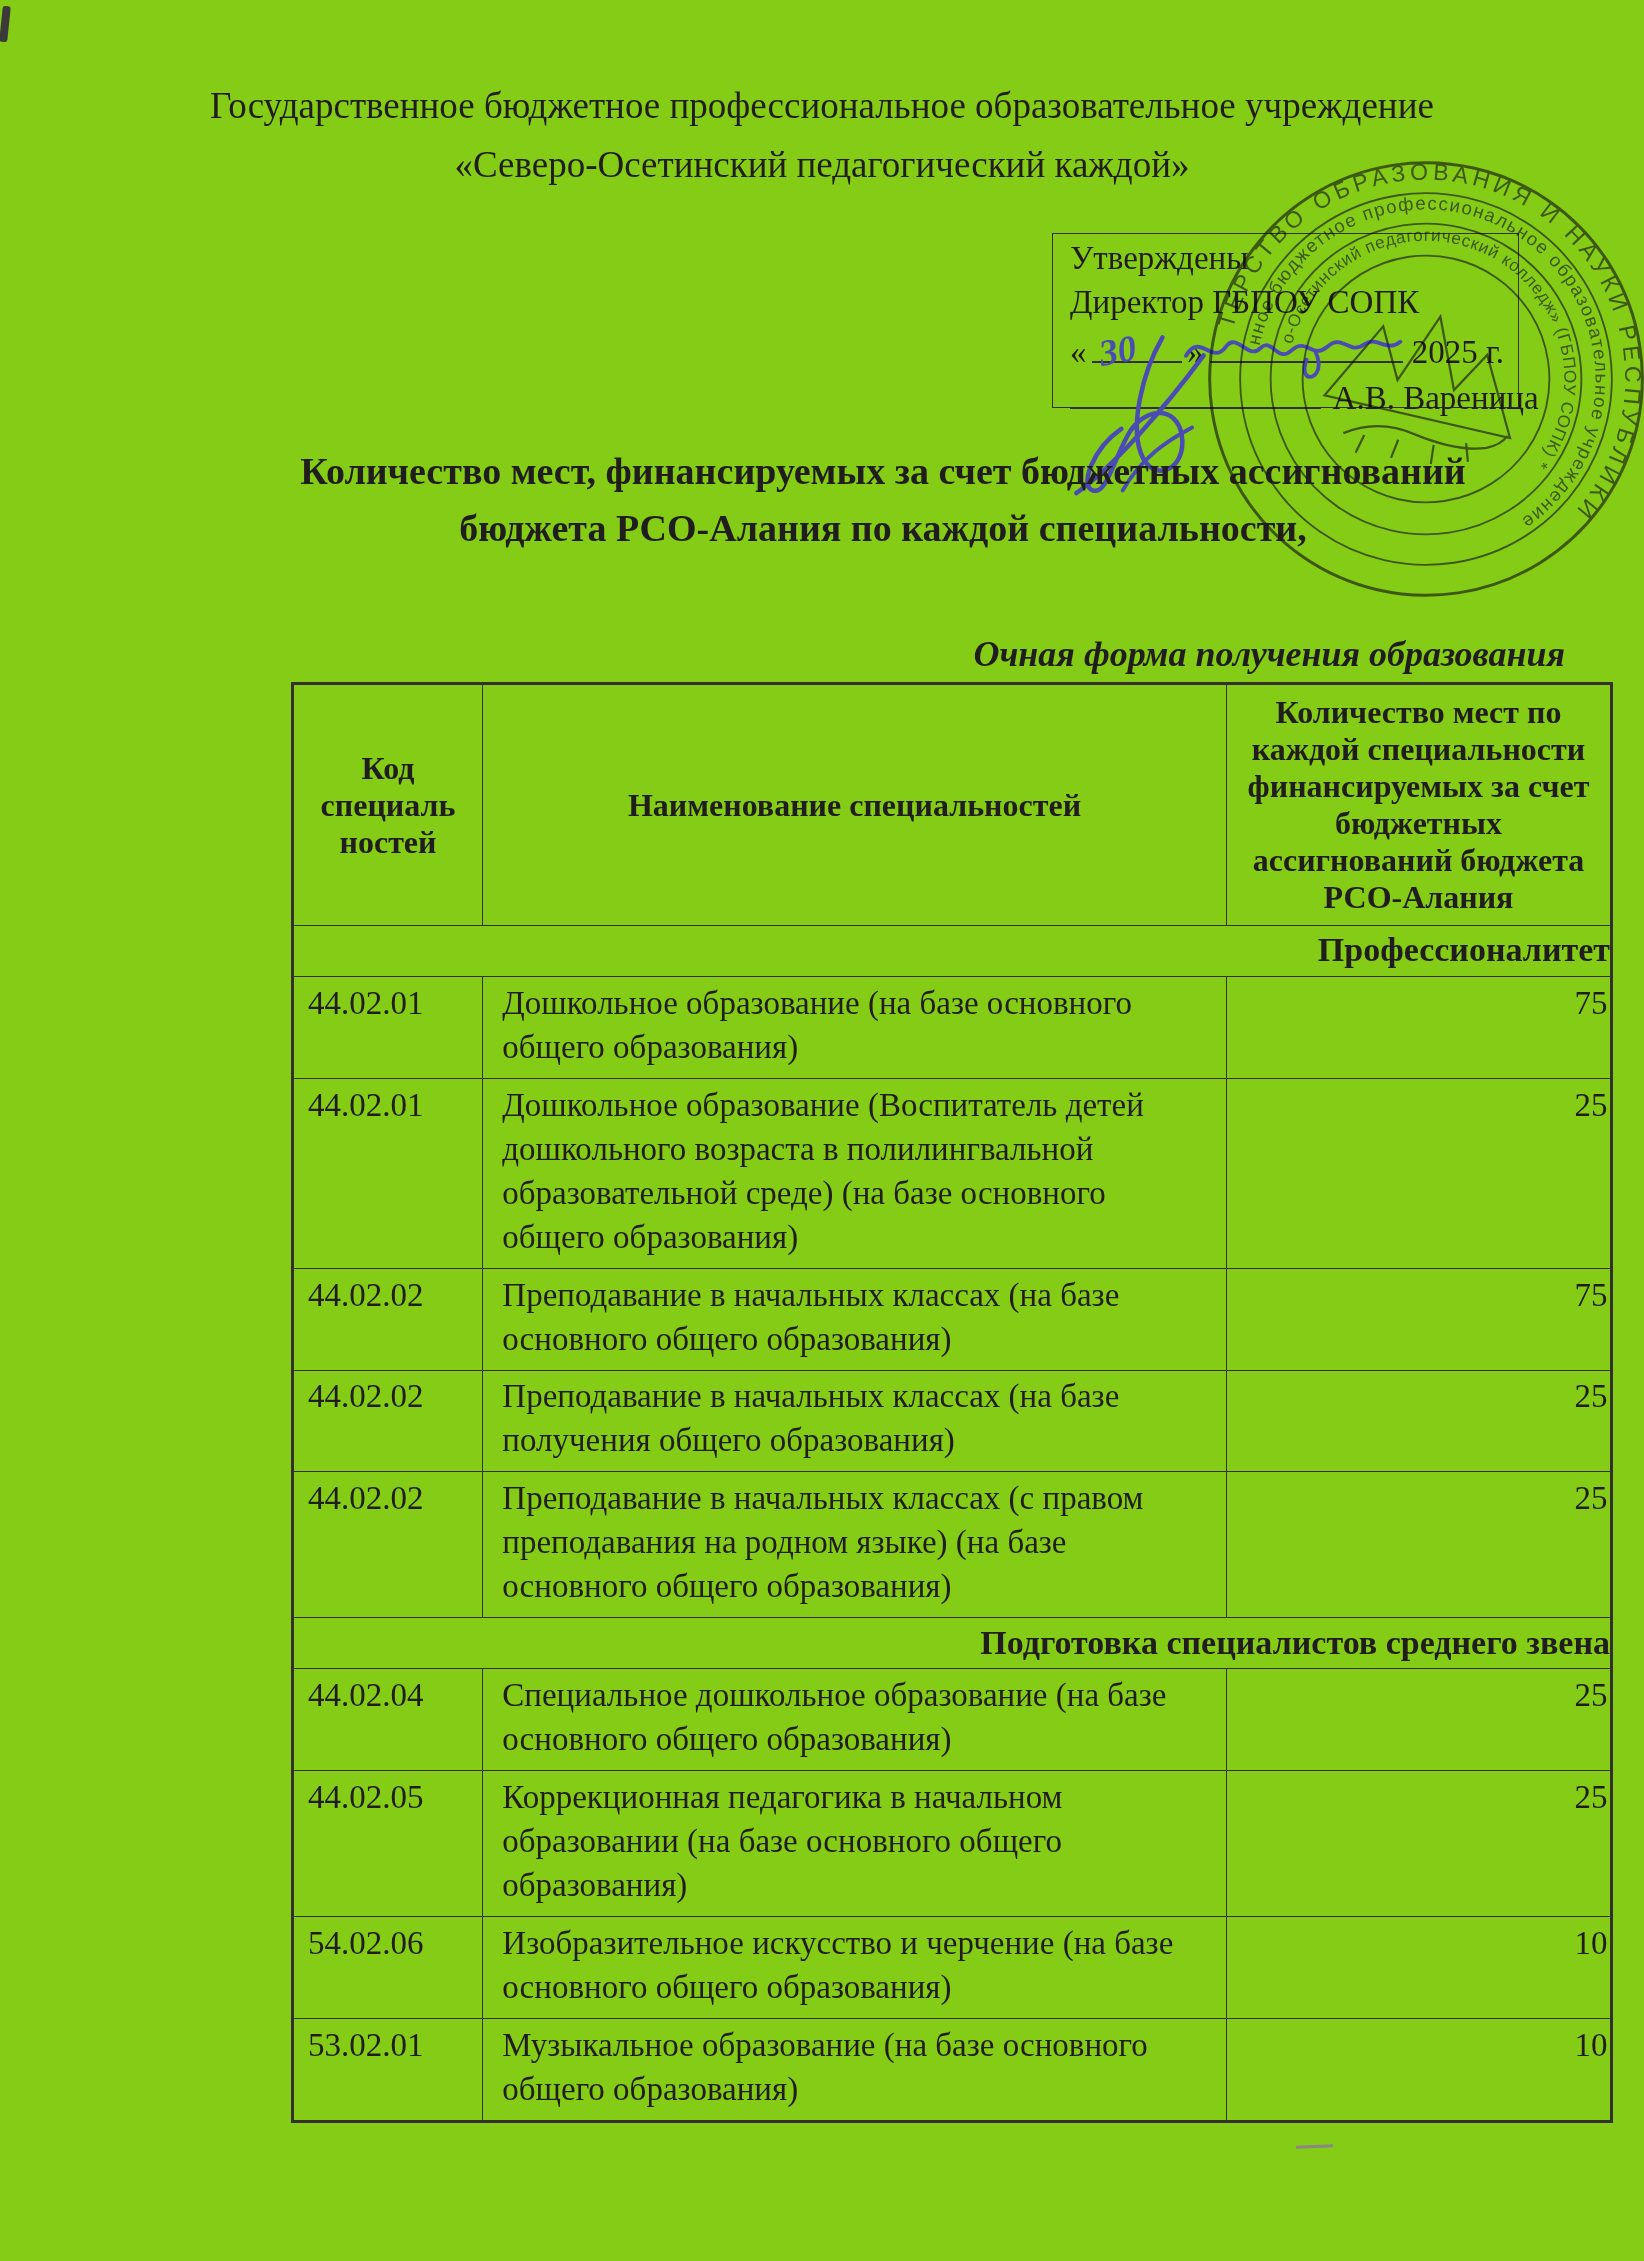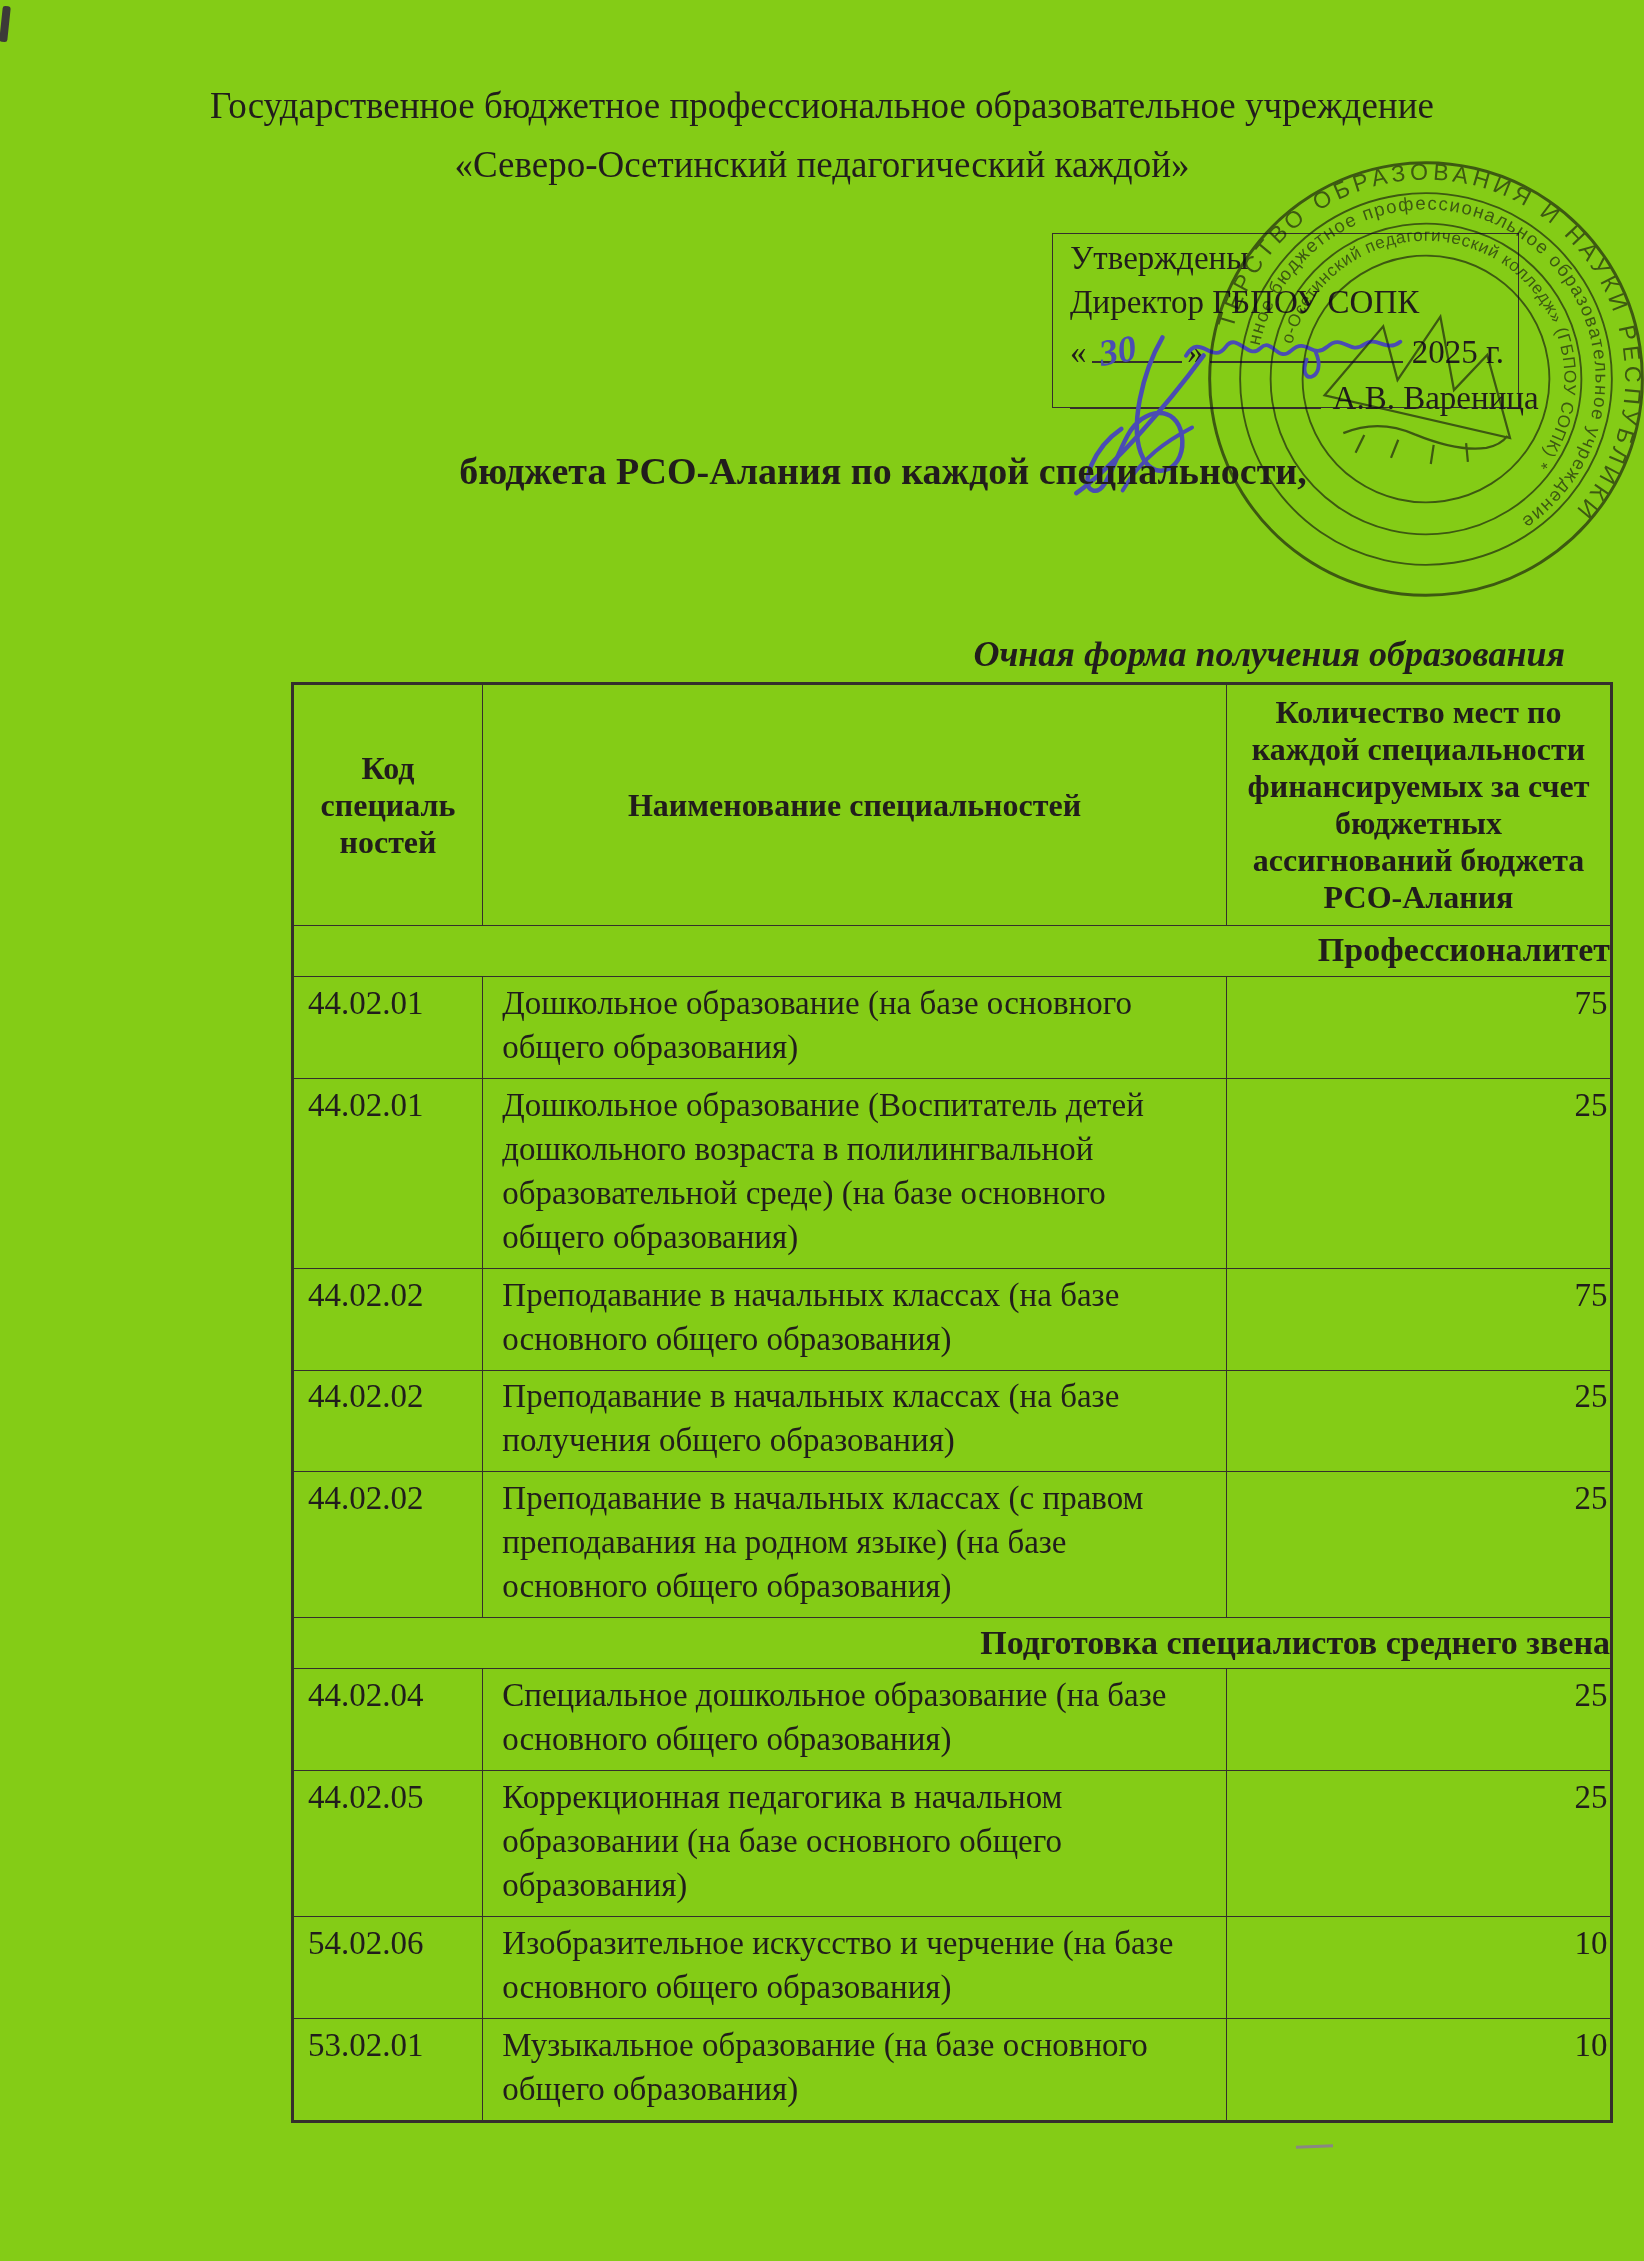--- a/index.html
+++ b/index.html
@@ -122,20 +122,21 @@
       <textPath href="#ring-middle" startOffset="25%" text-anchor="middle">Государственное бюджетное профессиональное образовательное учреждение</textPath>
     </text>
     <text font-size="23" letter-spacing="1">
       <textPath href="#ring-inner" startOffset="25%" text-anchor="middle">«Северо-Осетинский педагогический колледж» (ГБПОУ СОПК) *</textPath>
     </text>
     <path class="emblem" stroke-width="3" d="M 172,352 L 228,244 L 263,310 L 300,214 L 340,306 L 373,250 L 428,352 Z"></path>
     <path class="emblem" stroke-width="3" d="M 208,396 q 42,-30 94,-20 q 62,10 98,-4 q 18,-8 24,-22 M 236,392 l -6,26 M 282,388 l -4,26 M 330,384 l 2,26 M 372,372 l 8,24"></path>
   </svg>
 
   <div class="title">
+    <div>Количество мест, финансируемых за счет бюджетных ассигнований</div>
     <div>бюджета РСО-Алания по каждой специальности,</div>
   </div>
 
   <div class="subtitle">Очная форма получения образования</div>
 
   <table class="doc-table">
     <colgroup>
       <col style="width:190px">
         <col style="width:744px">
         <col style="width:385px">

